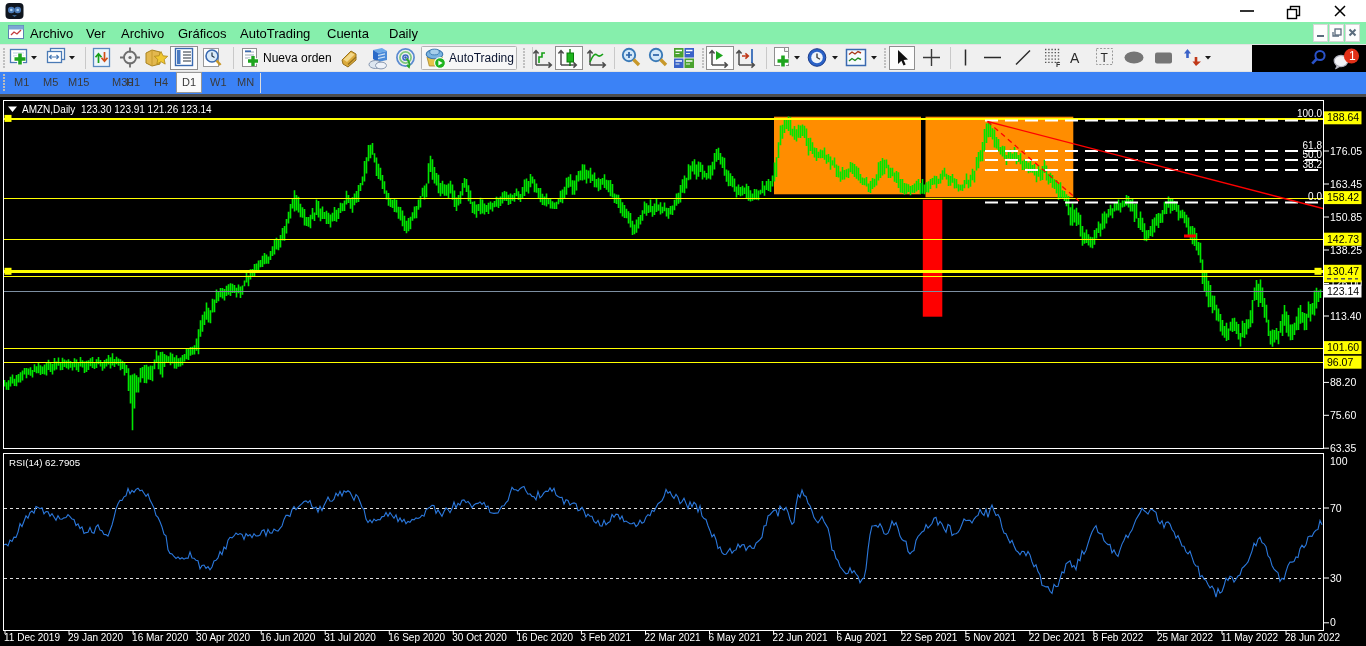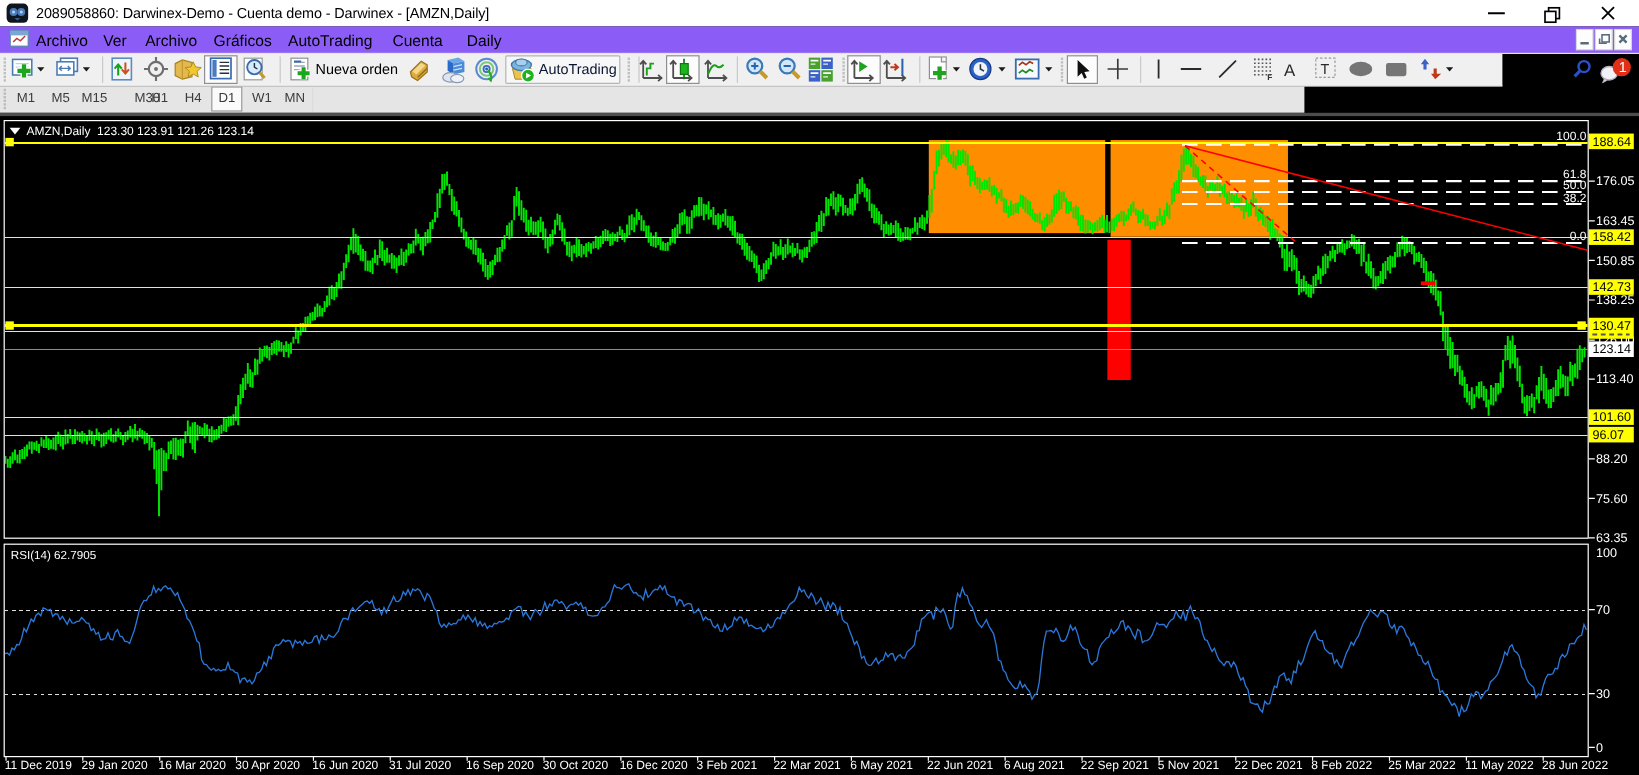--- a/index.html
+++ b/index.html
@@ -1,37 +1,36 @@
 <!DOCTYPE html>
 <html><head><meta charset="utf-8">
 <style>
 *{margin:0;padding:0;box-sizing:border-box}
 html,body{width:1366px;height:646px;overflow:hidden;background:#000;font-family:"Liberation Sans",sans-serif}
 .abs{position:absolute}
 #titlebar{position:absolute;left:0;top:0;width:1366px;height:22px;background:#ffffff;}
 #titletext{position:absolute;left:30px;top:4px;font-size:12px;letter-spacing:-0.1px;color:#000;white-space:nowrap}
-#menubar{position:absolute;left:0;top:22px;width:1366px;height:23px;background:#8b5cf6;border-bottom:1px solid #e3e3e3}
+#menubar{position:absolute;left:0;top:22px;width:1366px;height:23px;background:#86efac;border-bottom:1px solid #e3e3e3}
 .mi{position:absolute;top:4px;font-size:13px;color:#000}
 #toolbar{position:absolute;left:0;top:45px;width:1252px;height:27px;background:#f0f0f0;border-bottom:1px solid #e3e3e3}
-#tfbar{position:absolute;left:0;top:72px;width:1087px;height:22px;background:#e5e5e5}
+#tfbar{position:absolute;left:0;top:72px;width:1366px;height:22px;background:#3b82f6}
 .tf{position:absolute;top:4px;font-size:11px;color:#3a3a3a}
 #darksep{position:absolute;left:0;top:94px;width:1366px;height:3px;background:#4d4d4d}
 #chartarea{position:absolute;left:0;top:97px;width:1366px;height:549px;background:#000}
 </style></head><body>
 
 <div id="titlebar">
  <svg class="abs" style="left:5px;top:2px" width="19" height="18" viewBox="0 0 19 18">
   <rect x="0.5" y="1" width="18" height="16" rx="4" fill="#10161f"></rect>
   <circle cx="6.3" cy="8" r="3.3" fill="#4a7ab8"></circle>
       <circle cx="12.7" cy="8" r="3.3" fill="#4a7ab8"></circle>
   <circle cx="6.3" cy="8" r="1.3" fill="#aed2f2"></circle>
       <circle cx="12.7" cy="8" r="1.3" fill="#aed2f2"></circle>
   <path d="M7 13 L9.5 15 L12 13 Z" fill="#39618c"></path>
  </svg>
- <div id="titletext">2089058860: Darwinex-Demo - Cuenta demo - Darwinex - [AMZN,Daily]</div>
  <svg class="abs" style="left:1238px;top:0" width="128" height="22" viewBox="0 0 128 22">
   <path d="M2 11 H16" stroke="#000" stroke-width="1.6"></path>
   <rect x="52.5" y="6.5" width="9" height="9" fill="none" stroke="#000" stroke-width="1.4"></rect>
   <rect x="49.5" y="9.5" width="9" height="9" fill="#fff" stroke="#000" stroke-width="1.4"></rect>
   <path d="M97 6 L107 16 M107 6 L97 16" stroke="#000" stroke-width="1.5"></path>
  </svg>
 </div>
 <div id="menubar">
 <svg class="abs" style="left:8px;top:3px" width="18" height="16" viewBox="0 0 18 16">
  <rect x="0.5" y="0.5" width="15" height="13" fill="#fff" stroke="#5b82b0"></rect>

